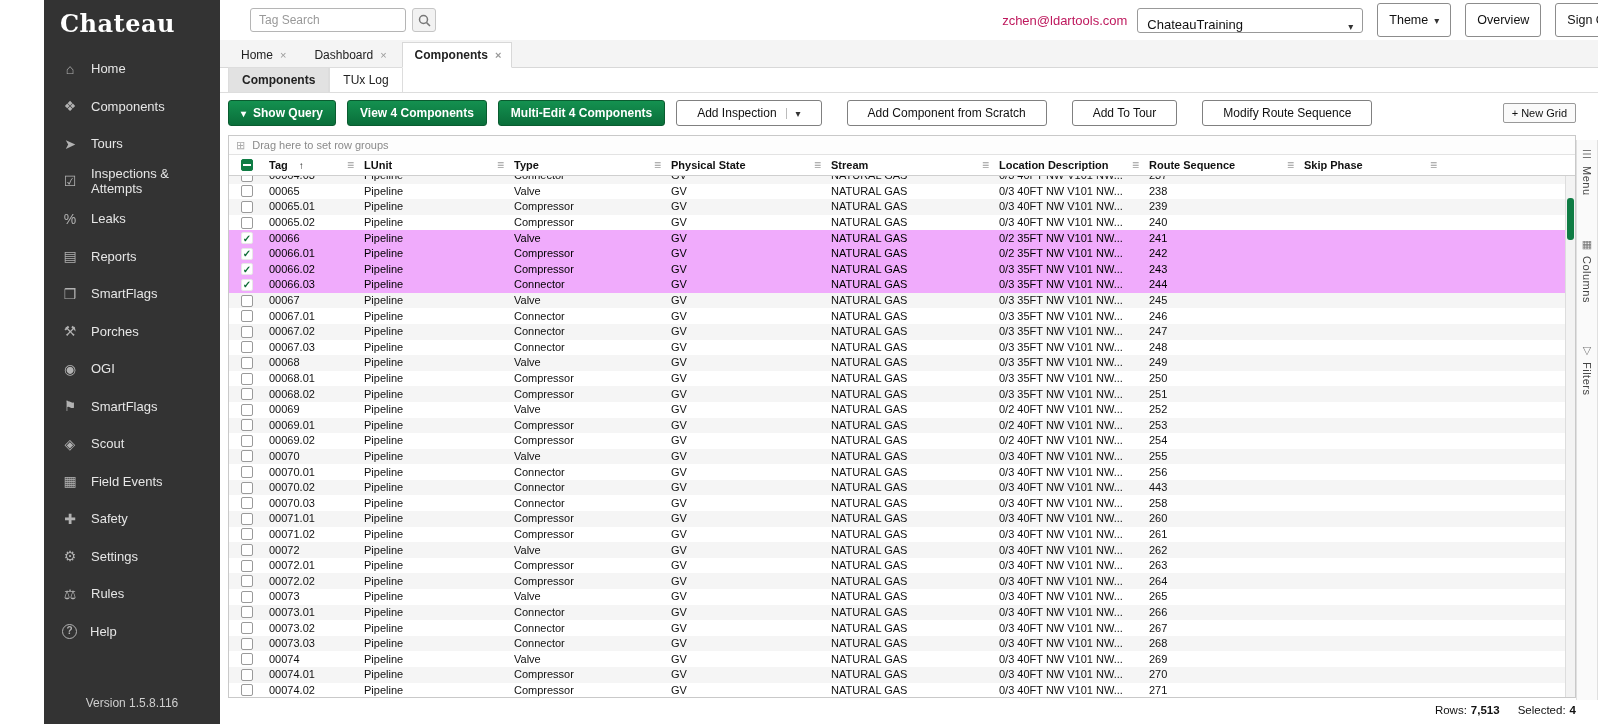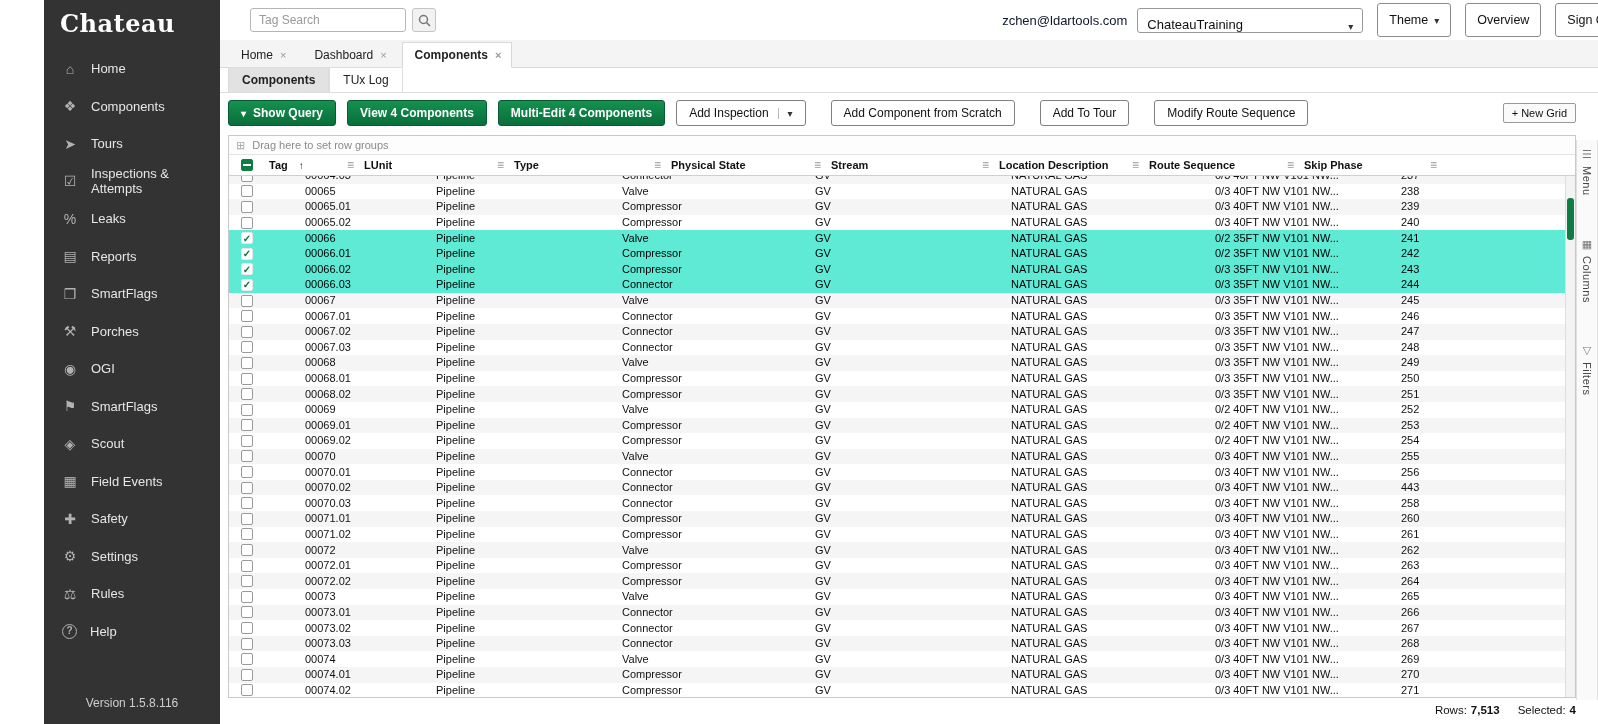--- a/index.html
+++ b/index.html
@@ -17,62 +17,62 @@
   .version { margin-top:auto; padding:16px 0 14px; text-align:center; font-size:12px; color:#cfcfcf; }
 
   
   .main { flex:1; display:flex; flex-direction:column; background:#fff; position:relative; min-width:0; }
 
   .topbar { height:40px; flex:none; display:flex; align-items:center; padding:0 14px 0 30px; }
   .search-input { width:156px; height:24px; border:1px solid #b5b5b5; border-radius:3px; padding:0 8px; font-size:12px; color:#333; font-family:inherit; }
   .search-input::placeholder { color:#999; }
   .search-btn { width:24px; height:24px; margin-left:6px; border:1px solid #c5c5c5; background:#f2f2f2; border-radius:3px; display:flex; align-items:center; justify-content:center; cursor:pointer; }
   .spacer { flex:1; }
-  .email { font-size:13px; color:#0f172a; }
+  .email { font-size:13px; color:#be185d; }
   .site-select { width:226px; height:25px; margin-left:10px; border:1px solid #999; border-radius:3px; display:flex; align-items:flex-end; justify-content:space-between; padding:0 9px; font-size:13px; color:#111; background:#fff; cursor:pointer; }
   .caret { font-size:10px; color:#333; }
   .btn-outline { height:25px; margin-left:14px; border:1px solid #8c8c8c; border-radius:3px; background:#fff; font-size:12.5px; color:#111; padding:16px 11px; display:flex; align-items:center; gap:6px; cursor:pointer; font-family:inherit; white-space:nowrap; }
 
   .tabbar { height:28px; flex:none; background:#f4f4f4; border-bottom:1px solid #d8d8d8; display:flex; align-items:flex-end; padding-left:8px; gap:4px; }
   .tab { display:flex; align-items:center; gap:7px; padding:5px 10px 5px 12px; font-size:12px; color:#222; cursor:pointer; border:1px solid transparent; position:relative; top:1px; }
   .tab.active { background:#fff; border-color:#d8d8d8; border-bottom-color:#fff; font-weight:bold; }
   .tab .close { color:#999; font-size:11px; }
 
   .subtabbar { height:25px; flex:none; background:#fff; border-bottom:1px solid #ddd; display:flex; align-items:flex-end; padding-left:8px; }
   .subtab { padding:5px 13px; font-size:12px; border:1px solid #ddd; border-bottom:none; background:#fff; color:#222; cursor:pointer; }
   .subtab.active { background:#e2e2e2; font-weight:bold; }
 
   .content { flex:1; display:flex; flex-direction:column; padding:0 66px 6px 8px; min-height:0; }
 
   
   .toolbar { display:flex; align-items:center; margin:7px 0 9px; gap:11px; flex:none; }
   .btn-green { background:linear-gradient(#149150,#0a6e3a); border:1px solid #0a5c30; color:#fff; font-weight:bold; font-size:12px; height:26px; padding:0 12px; border-radius:3px; display:flex; align-items:center; gap:7px; cursor:pointer; font-family:inherit; white-space:nowrap; }
-  .btn-white { background:#fff; border:1px solid #808080; color:#111; font-size:12px; height:26px; padding:0 12px; border-radius:3px; display:flex; align-items:center; cursor:pointer; font-family:inherit; white-space:nowrap; }
+  .btn-white { background:#fff; border:1px solid #808080; color:#111; font-size:12px; height:26px; padding:0 20px; border-radius:3px; display:flex; align-items:center; cursor:pointer; font-family:inherit; white-space:nowrap; }
   .btn-split .caret { margin-left:9px; padding-left:9px; border-left:1px solid #bbb; }
   .ml { margin-left:14px; }
   .bicon { font-size:10px; }
   .btn-newgrid { margin-left:auto; background:#fafafa; border:1px solid #999; font-size:11px; height:20px; padding:0 8px; border-radius:2px; color:#111; cursor:pointer; font-family:inherit; white-space:nowrap; }
 
   
   .grid { flex:1; border:1px solid #c9c9c9; display:flex; flex-direction:column; min-height:0; background:#fff; }
   .dragrow { height:19px; flex:none; display:flex; align-items:center; gap:7px; padding:0 7px; font-size:11px; color:#8a8a8a; border-bottom:1px solid #e3e3e3; background:#fdfdfd; }
   .gicon { color:#aaa; font-size:11px; }
   .hrow { height:21px; flex:none; display:flex; align-items:stretch; border-bottom:1px solid #cfcfcf; background:#fff; }
   .hcell { display:flex; align-items:center; font-size:11px; font-weight:bold; color:#111; padding:0 4px; flex:none;gap:8px; }
   .hmenu { margin-left:auto; color:#999; font-weight:normal; font-size:12px; cursor:pointer; padding-right:2px; }
   .sort { font-weight:bold; font-size:10px; margin-left:3px; }
   .col-check { width:36px; flex:none; display:flex; align-items:center; justify-content:center; }
   .col-tag{width:95px;} .col-lunit{width:150px;} .col-type{width:157px;} .col-state{width:160px;}
   .col-stream{width:168px;} .col-location{width:150px;} .col-route{width:155px;} .col-skip{width:143px;}
 
   .viewport { flex:1; overflow:hidden; position:relative; min-height:0; }
   .rowsbox { margin-top:-8px; }
-  .row { display:flex; height:15.6px; align-items:center; font-size:11px; line-height:15px; color:#111; cursor:default;gap:36px; }
+  .row { display:flex; height:15.6px; align-items:center; font-size:11px; line-height:15px; color:#111; cursor:default; }
   .row:nth-child(odd) { background:#f5f5f5; }
-  .row.selected { background:#5eead4; color:#000; }
+  .row.selected { background:#f0abfc; color:#000; }
   .cell { padding:0 4px; white-space:nowrap; overflow:hidden; flex:none; }
 
   .checkbox { width:12px; height:12px; border:1px solid #9a9a9a; border-radius:2px; background:#fff; display:flex; align-items:center; justify-content:center; flex:none; cursor:pointer; }
   .checkbox.checked::after { content:"✓"; font-size:10px; font-weight:bold; color:#0b6a35; }
   .row.selected .checkbox { border-color:#e8e8e8; }
   .checkbox.indeterminate { background:#0f7c44; border-color:#0f7c44; }
   .checkbox.indeterminate::after { content:""; width:8px; height:2px; background:#fff; }
 
   .vscroll { position:absolute; top:0; right:0; bottom:0; width:10px; background:#f3f3f3; border-left:1px solid #ddd; }
   .vthumb { position:absolute; top:22px; left:1px; width:7px; height:42px; background:#0f7c44; border-radius:3px; }

